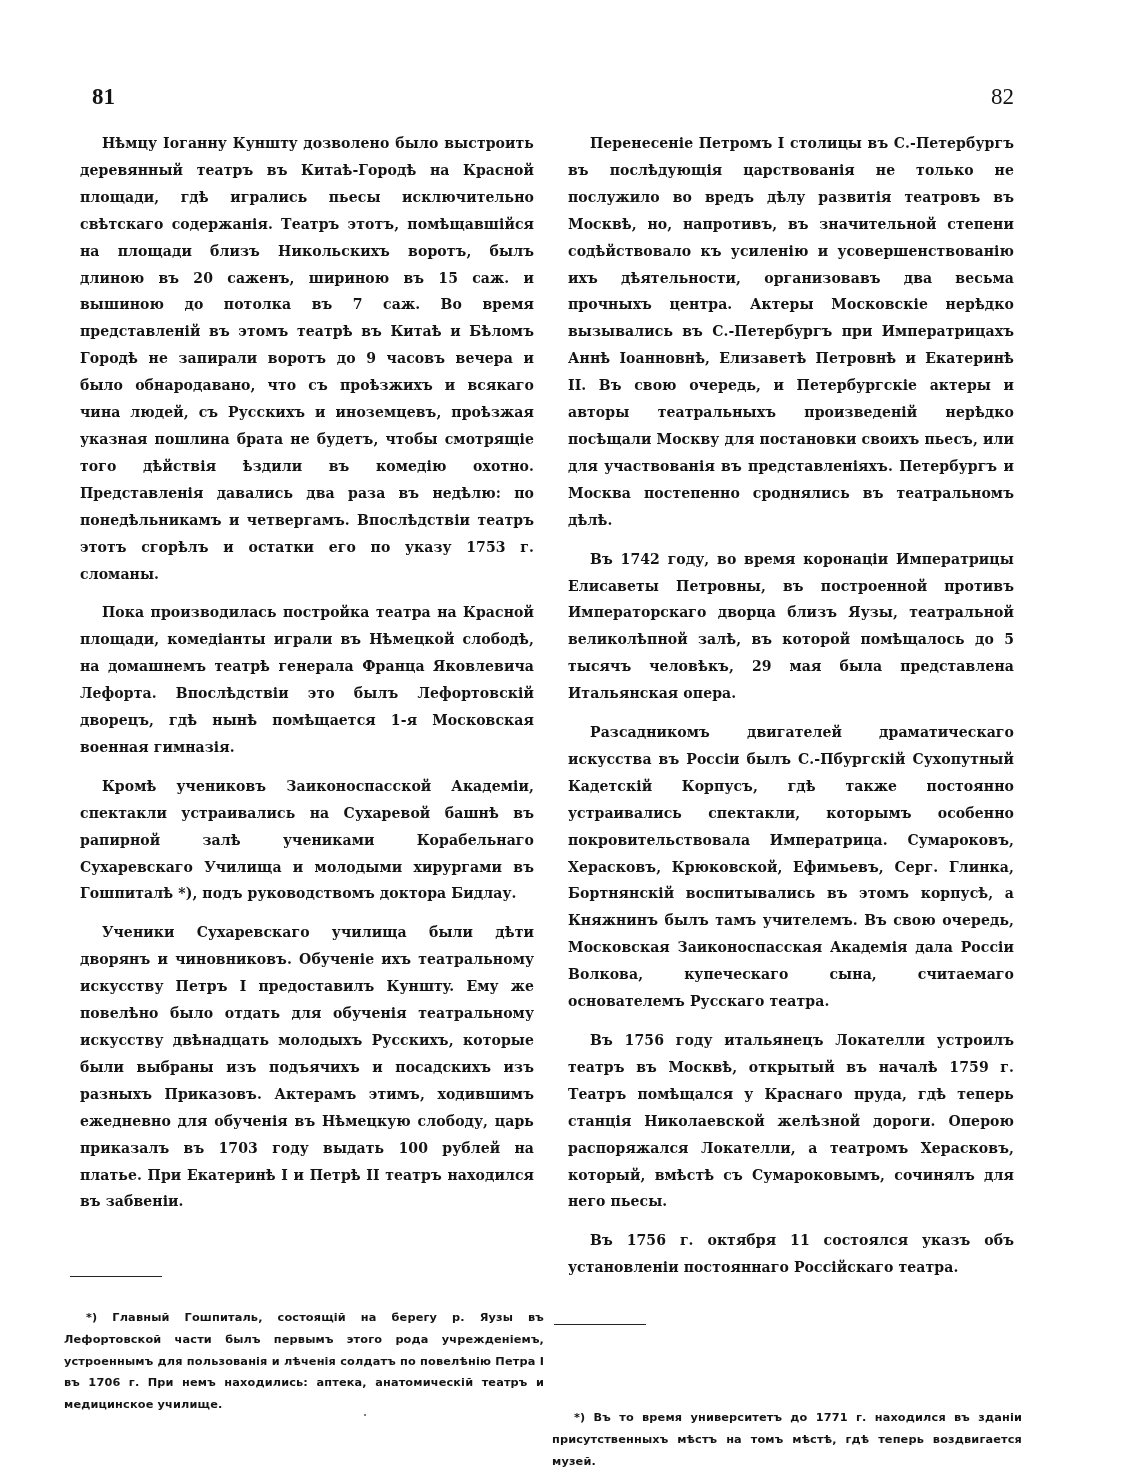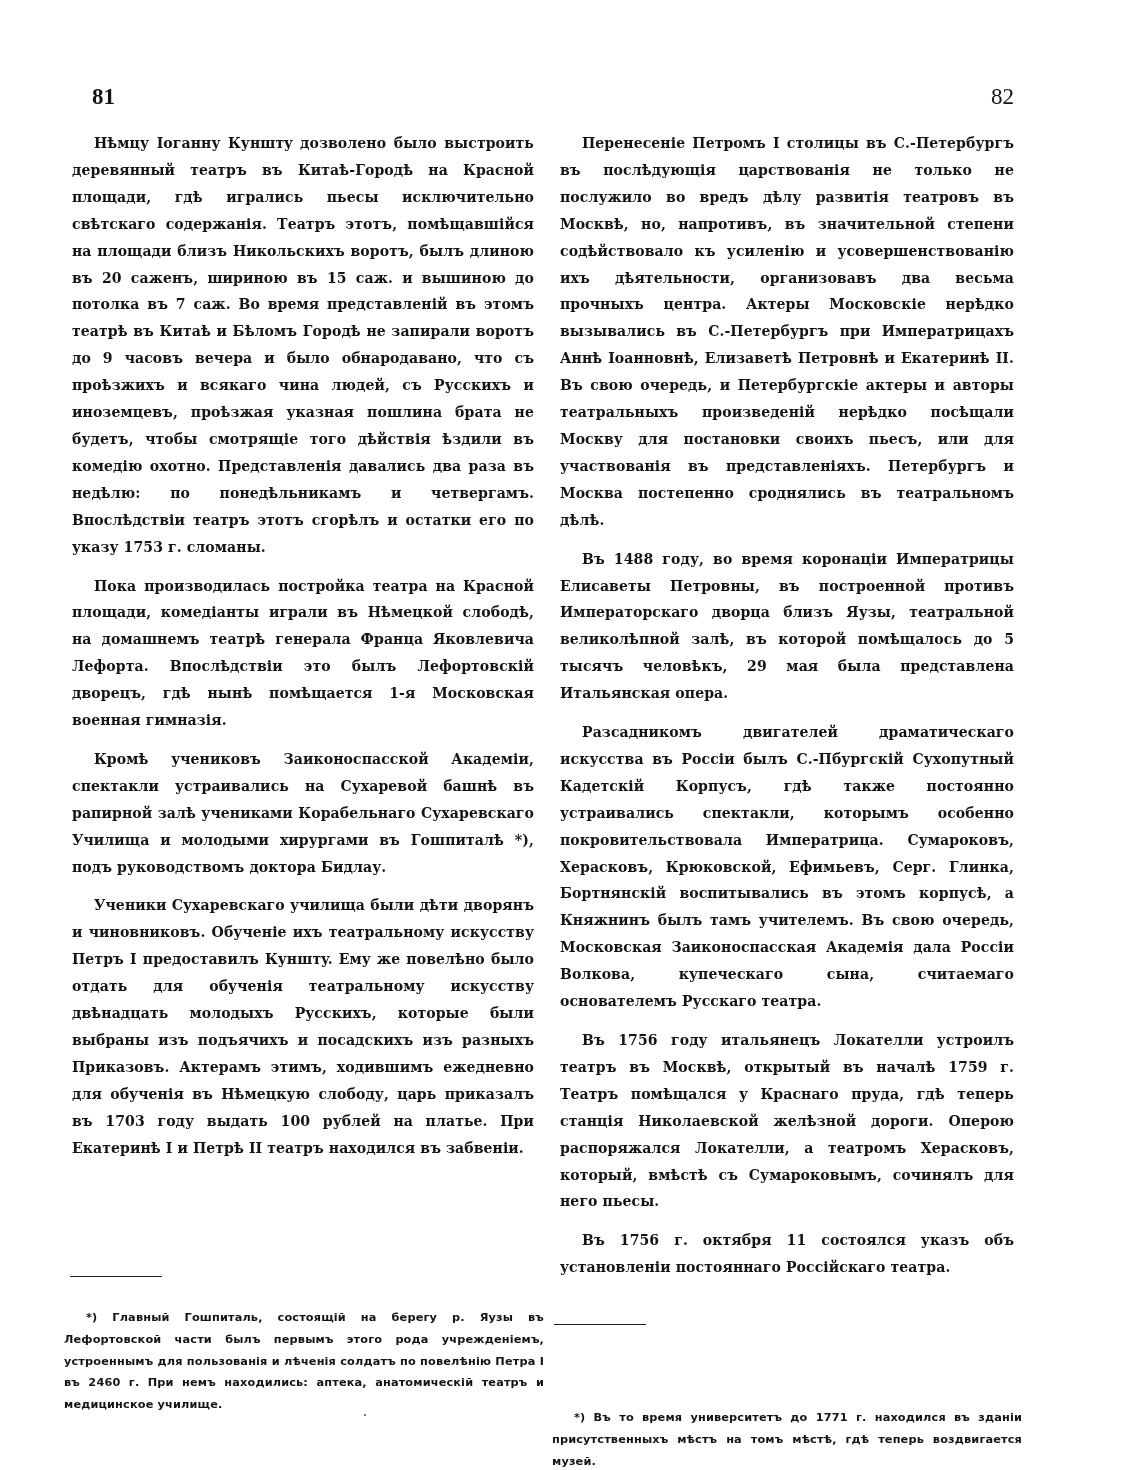--- a/index.html
+++ b/index.html
@@ -14,21 +14,21 @@
     .col-left { left: 64px; }
     .col-right { left: 552px; width: 462px; }
     .page-number {
       position: absolute; top: 84px;
       font-size: 23px; font-weight: bold;
       font-family: "Liberation Serif", "DejaVu Serif", serif;
     }
     .col-left .page-number { left: 28px; }
     .col-right .page-number { right: 0px; font-weight: normal; margin-left: 20px; }
     .text-block {
-      position: absolute; top: 130px; left: 8px; right: 0;
+      position: absolute; top: 130px; left: 16px; right: 0;
     }
     .para {
       margin: 0 0 12px 0;
       font-size: 15.6px;
       line-height: 26.9px;
       text-align: justify;
       text-indent: 22px;
       letter-spacing: 0.1px;
       font-weight: bold;
       font-family: "DejaVu Serif", serif;
@@ -58,28 +58,28 @@
 
 <div class="page-col col-left">
   <div class="page-number">81</div>
   <div class="text-block">
     <p class="para">Нѣмцу Іоганну Кунштy дозволено было выстроить деревянный театръ въ Китаѣ-Городѣ на Красной площади, гдѣ игрались пьесы исключительно свѣтскаго содержанія. Театръ этотъ, помѣщавшійся на площади близъ Никольскихъ воротъ, былъ длиною въ 20 саженъ, шириною въ 15 саж. и вышиною до потолка въ 7 саж. Во время представленій въ этомъ театрѣ въ Китаѣ и Бѣломъ Городѣ не запирали воротъ до 9 часовъ вечера и было обнародавано, что съ проѣзжихъ и всякаго чина людей, съ Русскихъ и иноземцевъ, проѣзжая указная пошлина брата не будетъ, чтобы смотрящіе того дѣйствія ѣздили въ комедію охотно. Представленія давались два раза въ недѣлю: по понедѣльникамъ и четвергамъ. Впослѣдствіи театръ этотъ сгорѣлъ и остатки его по указу 1753 г. сломаны.</p>
     <p class="para">Пока производилась постройка театра на Красной площади, комедіанты играли въ Нѣмецкой слободѣ, на домашнемъ театрѣ генерала Франца Яковлевича Лефорта. Впослѣдствіи это былъ Лефортовскій дворецъ, гдѣ нынѣ помѣщается 1-я Московская военная гимназія.</p>
     <p class="para">Кромѣ учениковъ Заиконоспасской Академіи, спектакли устраивались на Сухаревой башнѣ въ рапирной залѣ учениками Корабельнаго Сухаревскаго Училища и молодыми хирургами въ Гошпиталѣ *), подъ руководствомъ доктора Бидлау.</p>
     <p class="para">Ученики Сухаревскаго училища были дѣти дворянъ и чиновниковъ. Обученіе ихъ театральному искусству Петръ I предоставилъ Кунштy. Ему же повелѣно было отдать для обученія театральному искусству двѣнадцать молодыхъ Русскихъ, которые были выбраны изъ подъячихъ и посадскихъ изъ разныхъ Приказовъ. Актерамъ этимъ, ходившимъ ежедневно для обученія въ Нѣмецкую слободу, царь приказалъ въ 1703 году выдать 100 рублей на платье. При Екатеринѣ I и Петрѣ II театръ находился въ забвеніи.</p>
   </div>
   <div class="rule"></div>
-  <p class="footnote">*) Главный Гошпиталь, состоящій на берегу р. Яузы въ Лефортовской части былъ первымъ этого рода учрежденіемъ, устроеннымъ для пользованія и лѣченія солдатъ по повелѣнію Петра I въ 2460 г. При немъ находились: аптека, анатомическій театръ и медицинское училище.</p>
+  <p class="footnote">*) Главный Гошпиталь, состоящій на берегу р. Яузы въ Лефортовской части былъ первымъ этого рода учрежденіемъ, устроеннымъ для пользованія и лѣченія солдатъ по повелѣнію Петра I въ 1706 г. При немъ находились: аптека, анатомическій театръ и медицинское училище.</p>
 </div>
 
 <div class="page-col col-right">
   <div class="page-number">82</div>
   <div class="text-block">
     <p class="para">Перенесеніе Петромъ I столицы въ С.-Петербургъ въ послѣдующія царствованія не только не послужило во вредъ дѣлу развитія театровъ въ Москвѣ, но, напротивъ, въ значительной степени содѣйствовало къ усиленію и усовершенствованію ихъ дѣятельности, организовавъ два весьма прочныхъ центра. Актеры Московскіе нерѣдко вызывались въ С.-Петербургъ при Императрицахъ Аннѣ Іоанновнѣ, Елизаветѣ Петровнѣ и Екатеринѣ II. Въ свою очередь, и Петербургскіе актеры и авторы театральныхъ произведеній нерѣдко посѣщали Москву для постановки своихъ пьесъ, или для участвованія въ представленіяхъ. Петербургъ и Москва постепенно сроднялись въ театральномъ дѣлѣ.</p>
-    <p class="para">Въ 1488 году, во время коронаціи Императрицы Елисаветы Петровны, въ построенной противъ Императорскаго дворца близъ Яузы, театральной великолѣпной залѣ, въ которой помѣщалось до 5 тысячъ человѣкъ, 29 мая была представлена Итальянская опера.</p>
+    <p class="para">Въ 1742 году, во время коронаціи Императрицы Елисаветы Петровны, въ построенной противъ Императорскаго дворца близъ Яузы, театральной великолѣпной залѣ, въ которой помѣщалось до 5 тысячъ человѣкъ, 29 мая была представлена Итальянская опера.</p>
     <p class="para">Разсадникомъ двигателей драматическаго искусства въ Россіи былъ С.-Пбургскій Сухопутный Кадетскій Корпусъ, гдѣ также постоянно устраивались спектакли, которымъ особенно покровительствовала Императрица. Сумароковъ, Херасковъ, Крюковской, Ефимьевъ, Серг. Глинка, Бортнянскій воспитывались въ этомъ корпусѣ, а Княжнинъ былъ тамъ учителемъ. Въ свою очередь, Московская Заиконоспасская Академія дала Россіи Волкова, купеческаго сына, считаемаго основателемъ Русскаго театра.</p>
     <p class="para">Въ 1756 году итальянецъ Локателли устроилъ театръ въ Москвѣ, открытый въ началѣ 1759 г. Театръ помѣщался у Краснаго пруда, гдѣ теперь станція Николаевской желѣзной дороги. Оперою распоряжался Локателли, а театромъ Херасковъ, который, вмѣстѣ съ Сумароковымъ, сочинялъ для него пьесы.</p>
     <p class="para">Въ 1756 г. октября 11 состоялся указъ объ установленіи постояннаго Россійскаго театра.</p>
   </div>
   <div class="rule"></div>
   <p class="footnote">*) Въ то время университетъ до 1771 г. находился въ зданіи присутственныхъ мѣстъ на томъ мѣстѣ, гдѣ теперь воздвигается музей.</p>
 </div>
 
 <div class="stray-dot" style="left:364px; top:1414px;"></div>
 

